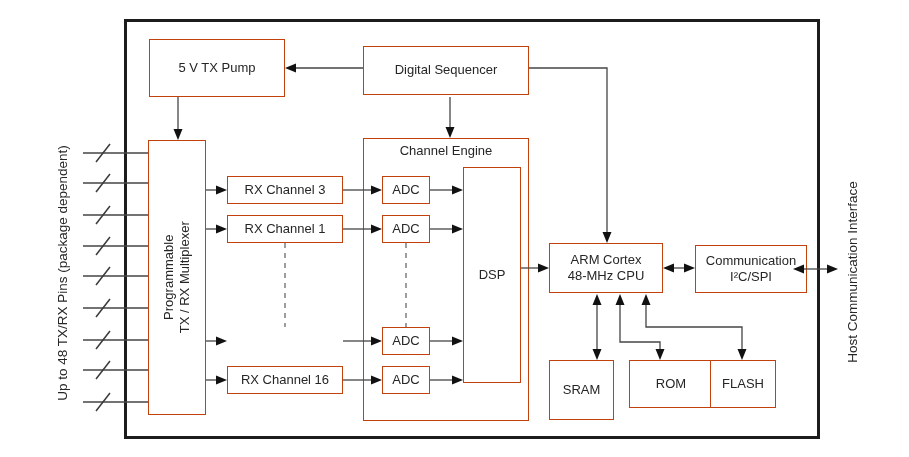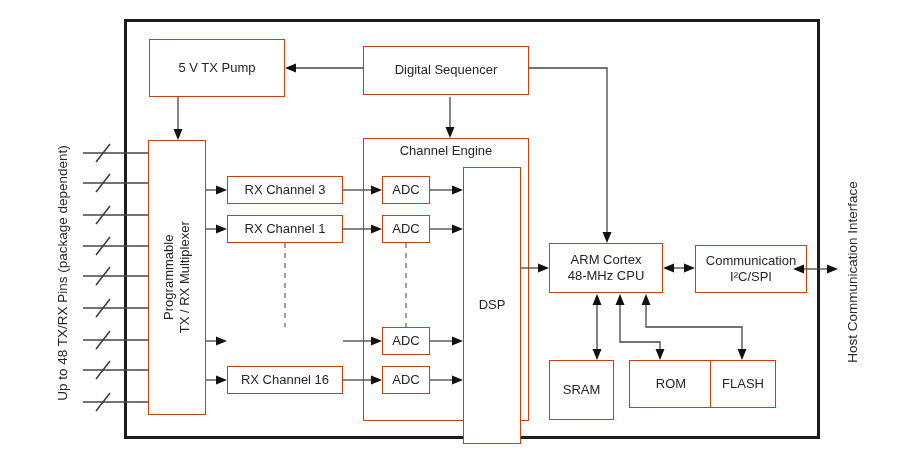--- a/index.html
+++ b/index.html
@@ -75,21 +75,21 @@
   <div class="box" style="left:382px; top:215px; width:48px; height:28px;">
     <span>ADC</span>
   </div>
   <div class="box" style="left:382px; top:327px; width:48px; height:28px;">
     <span>ADC</span>
   </div>
   <div class="box" style="left:382px; top:366px; width:48px; height:28px;">
     <span>ADC</span>
   </div>
 
-  <div class="box" style="left:463px; top:167px; width:58px; height:277px;">
+  <div class="box" style="left:463px; top:167px; width:58px; height:216px;">
     <span>DSP</span>
   </div>
 
   <div class="box" style="left:549px; top:243px; width:114px; height:50px;">
     <span>ARM Cortex</span>
     <span>48-MHz CPU</span>
   </div>
 
   <div class="box" style="left:695px; top:245px; width:112px; height:48px;">
     <span>Communication</span>

